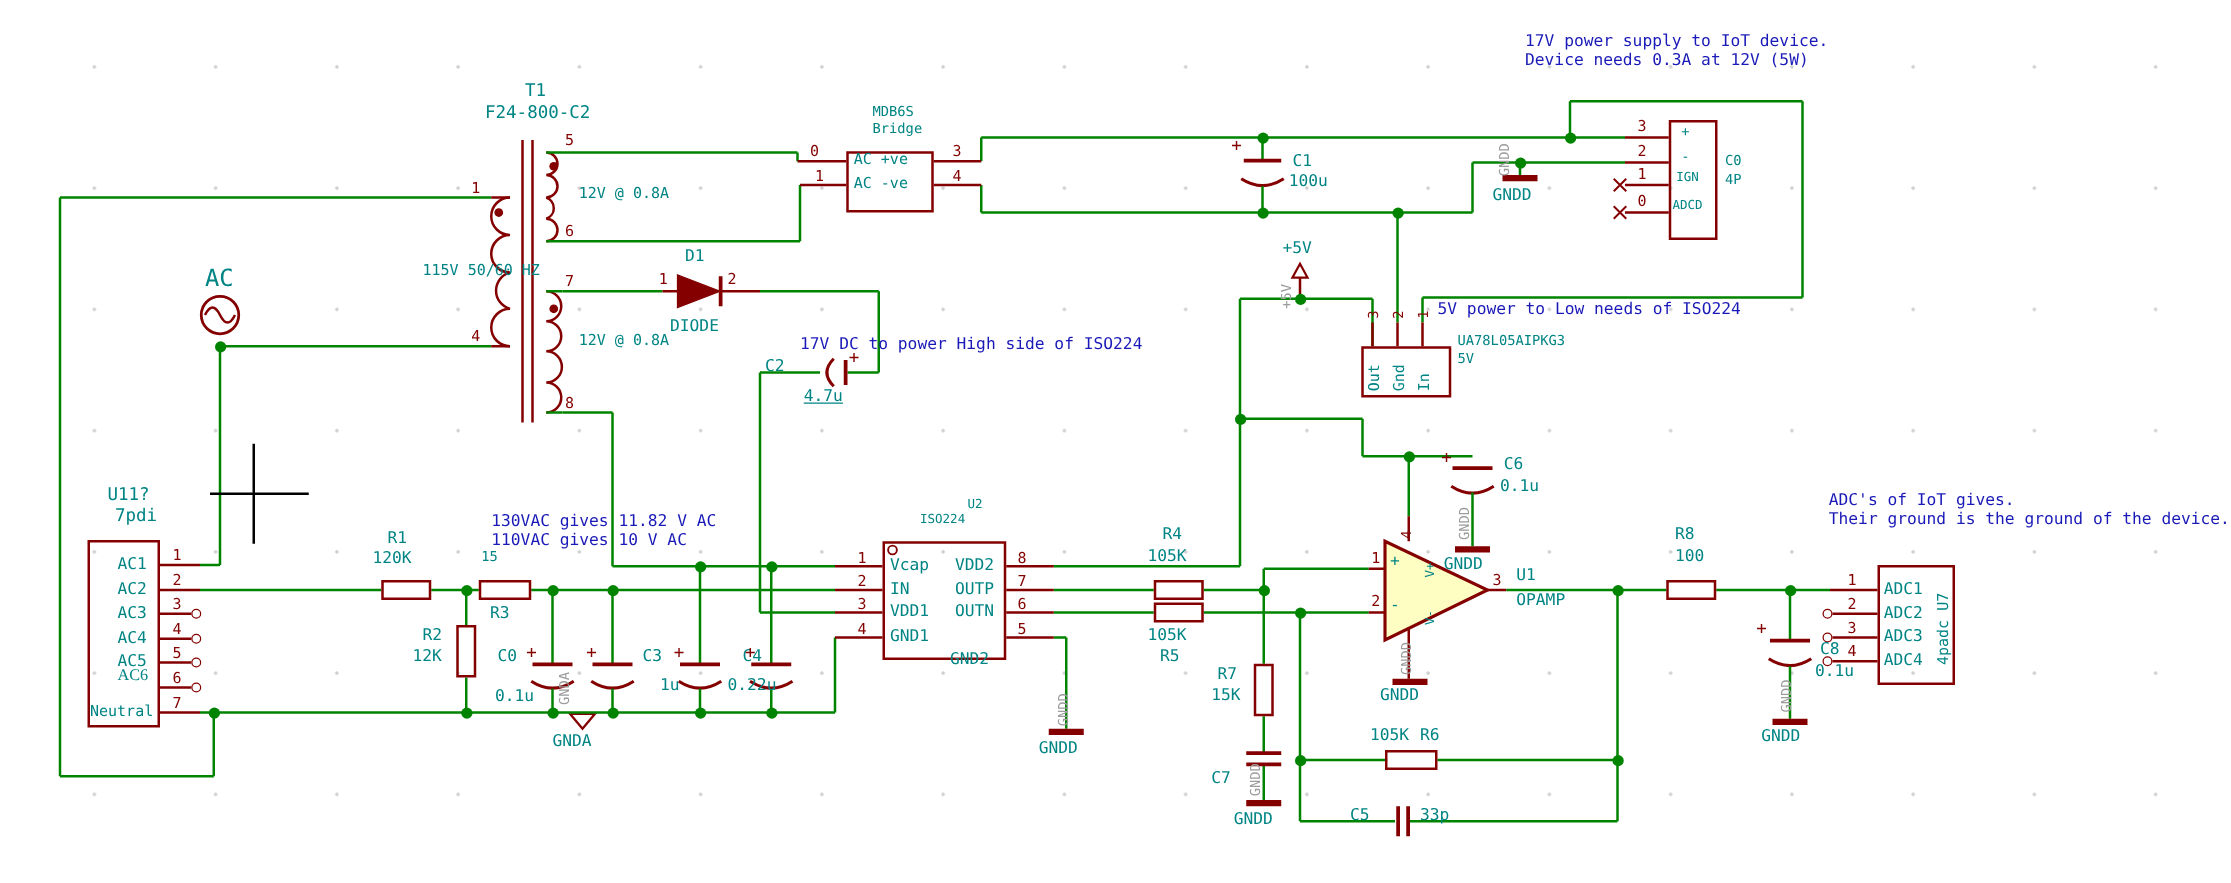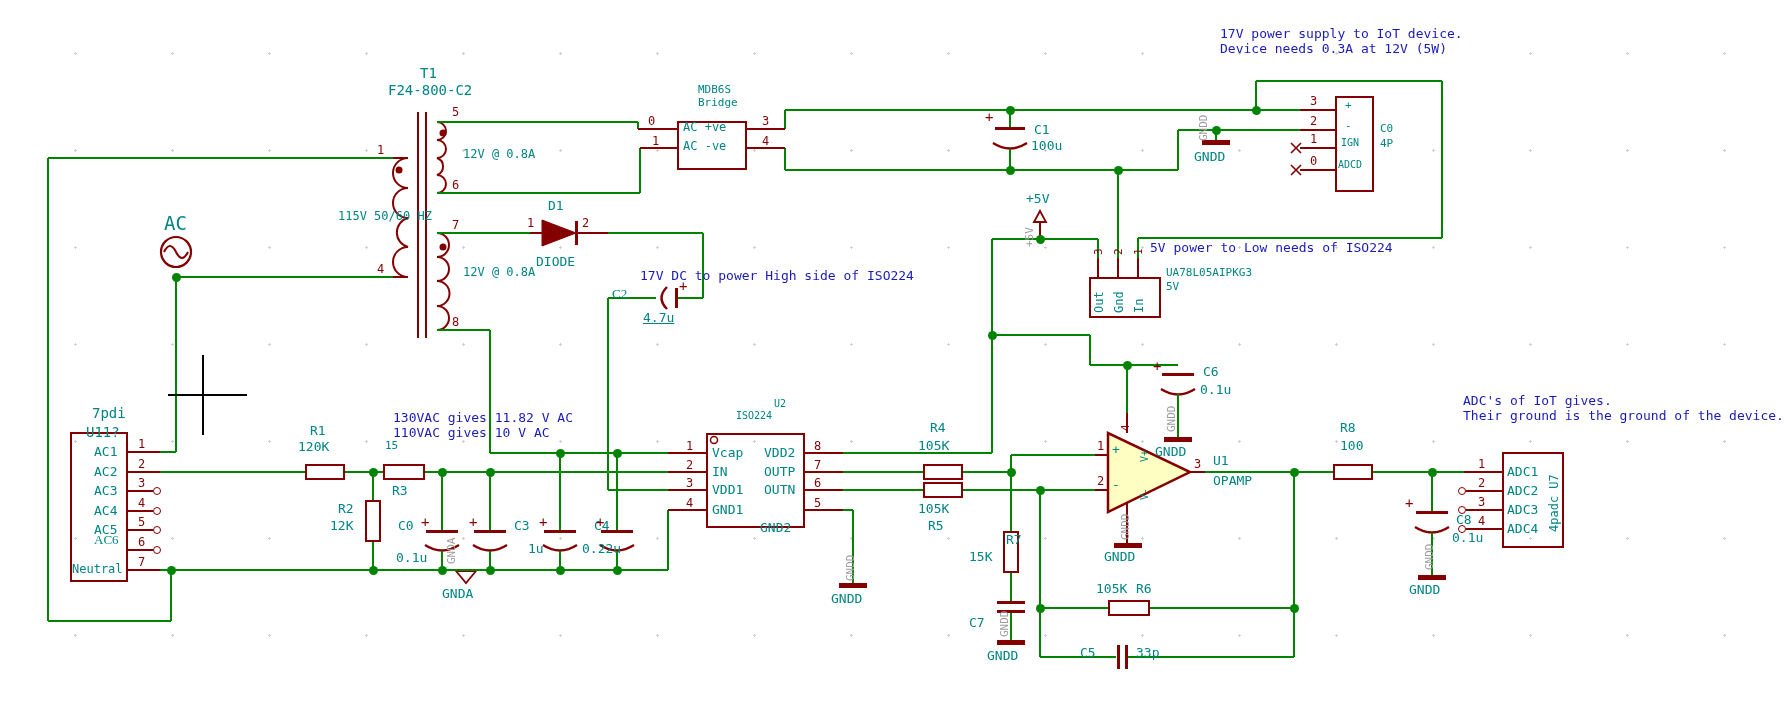--- a/index.html
+++ b/index.html
@@ -258,21 +258,21 @@
     <span class="t" style="left: 648px; top: 115px; color: rgb(132, 0, 0); font-size: 12px;">0</span>
     <span class="t" style="left: 652px; top: 135px; color: rgb(132, 0, 0); font-size: 12px;">1</span>
     <span class="t" style="left: 762px; top: 115px; color: rgb(132, 0, 0); font-size: 12px;">3</span>
     <span class="t" style="left: 762px; top: 135px; color: rgb(132, 0, 0); font-size: 12px;">4</span>
     <span class="t" style="left: 548px; top: 199px; color: rgb(0, 132, 132); font-size: 13px;">D1</span>
     <span class="t" style="left: 536px; top: 255px; color: rgb(0, 132, 132); font-size: 13px;">DIODE</span>
     <span class="t" style="left: 527px; top: 217px; color: rgb(132, 0, 0); font-size: 12px;">1</span>
     <span class="t" style="left: 582px; top: 217px; color: rgb(132, 0, 0); font-size: 12px;">2</span>
     <span class="t" style="left: 1034px; top: 123px; color: rgb(0, 132, 132); font-size: 13px;">C1</span>
     <span class="t" style="left: 1031px; top: 139px; color: rgb(0, 132, 132); font-size: 13px;">100u</span>
-    <span class="t" style="left: 612px; top: 287px; color: rgb(0, 132, 132); font-size: 13px; font-family: Liberation Serif, serif;">C2</span>
+    <span class="t" style="left: 612px; top: 287px; color: rgb(0, 132, 132); font-size: 13px;">C2</span>
     <span class="t" style="left: 643px; top: 311px; color: rgb(0, 132, 132); font-size: 13px; text-decoration: underline;">4.7u</span>
     <span class="t" style="left: 640px; top: 269px; color: rgb(26, 26, 184); font-size: 13px;">17V DC to power High side of ISO224</span>
     <span class="t" style="left: 1220px; top: 27px; color: rgb(26, 26, 184); font-size: 13px;">17V power supply to IoT device.</span>
     <span class="t" style="left: 1220px; top: 42px; color: rgb(26, 26, 184); font-size: 13px;">Device needs 0.3A at 12V (5W)</span>
     <span class="t" style="left: 1150px; top: 241px; color: rgb(26, 26, 184); font-size: 13px;">5V power to Low needs of ISO224</span>
     <span class="t" style="left: 1026px; top: 192px; color: rgb(0, 132, 132); font-size: 13px;">+5V</span>
     <span class="t" style="left: 1166px; top: 267px; color: rgb(0, 132, 132); font-size: 11px;">UA78L05AIPKG3</span>
     <span class="t" style="left: 1166px; top: 281px; color: rgb(0, 132, 132); font-size: 11px;">5V</span>
     <span class="t rot" style="left: 1093px; top: 313px; color: rgb(0, 132, 132); font-size: 12px;">Out</span>
     <span class="t rot" style="left: 1113px; top: 313px; color: rgb(0, 132, 132); font-size: 12px;">Gnd</span>
@@ -283,21 +283,21 @@
     <span class="t" style="left: 1380px; top: 123px; color: rgb(0, 132, 132); font-size: 11px;">C0</span>
     <span class="t" style="left: 1380px; top: 138px; color: rgb(0, 132, 132); font-size: 11px;">4P</span>
     <span class="t" style="left: 1345px; top: 100px; color: rgb(0, 132, 132); font-size: 11px;">+</span>
     <span class="t" style="left: 1345px; top: 120px; color: rgb(0, 132, 132); font-size: 11px;">-</span>
     <span class="t" style="left: 1341px; top: 138px; color: rgb(0, 132, 132); font-size: 10px;">IGN</span>
     <span class="t" style="left: 1338px; top: 160px; color: rgb(0, 132, 132); font-size: 10px;">ADCD</span>
     <span class="t" style="left: 1310px; top: 95px; color: rgb(132, 0, 0); font-size: 12px;">3</span>
     <span class="t" style="left: 1310px; top: 115px; color: rgb(132, 0, 0); font-size: 12px;">2</span>
     <span class="t" style="left: 1310px; top: 133px; color: rgb(132, 0, 0); font-size: 12px;">1</span>
     <span class="t" style="left: 1310px; top: 155px; color: rgb(132, 0, 0); font-size: 12px;">0</span>
-    <span class="t" style="left: 86px; top: 389px; color: rgb(0, 132, 132); font-size: 14px; margin-top: 36px;">U11?</span>
+    <span class="t" style="left: 86px; top: 389px; color: rgb(0, 132, 132); font-size: 14px;">U11?</span>
     <span class="t" style="left: 92px; top: 406px; color: rgb(0, 132, 132); font-size: 14px;">7pdi</span>
     <span class="t" style="left: 94px; top: 445px; color: rgb(0, 132, 132); font-size: 13px;">AC1</span>
     <span class="t" style="left: 94px; top: 465px; color: rgb(0, 132, 132); font-size: 13px;">AC2</span>
     <span class="t" style="left: 94px; top: 484px; color: rgb(0, 132, 132); font-size: 13px;">AC3</span>
     <span class="t" style="left: 94px; top: 504px; color: rgb(0, 132, 132); font-size: 13px;">AC4</span>
     <span class="t" style="left: 94px; top: 523px; color: rgb(0, 132, 132); font-size: 13px;">AC5</span>
     <span class="t" style="left: 94px; top: 533px; color: rgb(0, 132, 132); font-size: 13px; font-family: Liberation Serif, serif;">AC6</span>
     <span class="t" style="left: 72px; top: 563px; color: rgb(0, 132, 132); font-size: 12px;">Neutral</span>
     <span class="t" style="left: 138px; top: 438px; color: rgb(132, 0, 0); font-size: 12px;">1</span>
     <span class="t" style="left: 138px; top: 458px; color: rgb(132, 0, 0); font-size: 12px;">2</span>
@@ -336,21 +336,21 @@
     <span class="t" style="left: 686px; top: 477px; color: rgb(132, 0, 0); font-size: 12px;">3</span>
     <span class="t" style="left: 686px; top: 497px; color: rgb(132, 0, 0); font-size: 12px;">4</span>
     <span class="t" style="left: 814px; top: 440px; color: rgb(132, 0, 0); font-size: 12px;">8</span>
     <span class="t" style="left: 814px; top: 459px; color: rgb(132, 0, 0); font-size: 12px;">7</span>
     <span class="t" style="left: 814px; top: 477px; color: rgb(132, 0, 0); font-size: 12px;">6</span>
     <span class="t" style="left: 814px; top: 497px; color: rgb(132, 0, 0); font-size: 12px;">5</span>
     <span class="t" style="left: 930px; top: 421px; color: rgb(0, 132, 132); font-size: 13px;">R4</span>
     <span class="t" style="left: 918px; top: 439px; color: rgb(0, 132, 132); font-size: 13px;">105K</span>
     <span class="t" style="left: 918px; top: 502px; color: rgb(0, 132, 132); font-size: 13px;">105K</span>
     <span class="t" style="left: 928px; top: 519px; color: rgb(0, 132, 132); font-size: 13px;">R5</span>
-    <span class="t" style="left: 974px; top: 533px; color: rgb(0, 132, 132); font-size: 13px; margin-left: 32px;">R7</span>
+    <span class="t" style="left: 974px; top: 533px; color: rgb(0, 132, 132); font-size: 13px;">R7</span>
     <span class="t" style="left: 969px; top: 550px; color: rgb(0, 132, 132); font-size: 13px;">15K</span>
     <span class="t" style="left: 969px; top: 616px; color: rgb(0, 132, 132); font-size: 13px;">C7</span>
     <span class="t" style="left: 1213px; top: 454px; color: rgb(0, 132, 132); font-size: 13px;">U1</span>
     <span class="t" style="left: 1213px; top: 474px; color: rgb(0, 132, 132); font-size: 13px;">OPAMP</span>
     <span class="t" style="left: 1112px; top: 443px; color: rgb(0, 132, 132); font-size: 13px;">+</span>
     <span class="t" style="left: 1112px; top: 478px; color: rgb(0, 132, 132); font-size: 13px;">-</span>
     <span class="t rot" style="left: 1140px; top: 462px; color: rgb(0, 132, 132); font-size: 10px;">V+</span>
     <span class="t rot" style="left: 1140px; top: 500px; color: rgb(0, 132, 132); font-size: 10px;">V-</span>
     <span class="t" style="left: 1097px; top: 440px; color: rgb(132, 0, 0); font-size: 12px;">1</span>
     <span class="t" style="left: 1097px; top: 475px; color: rgb(132, 0, 0); font-size: 12px;">2</span>

